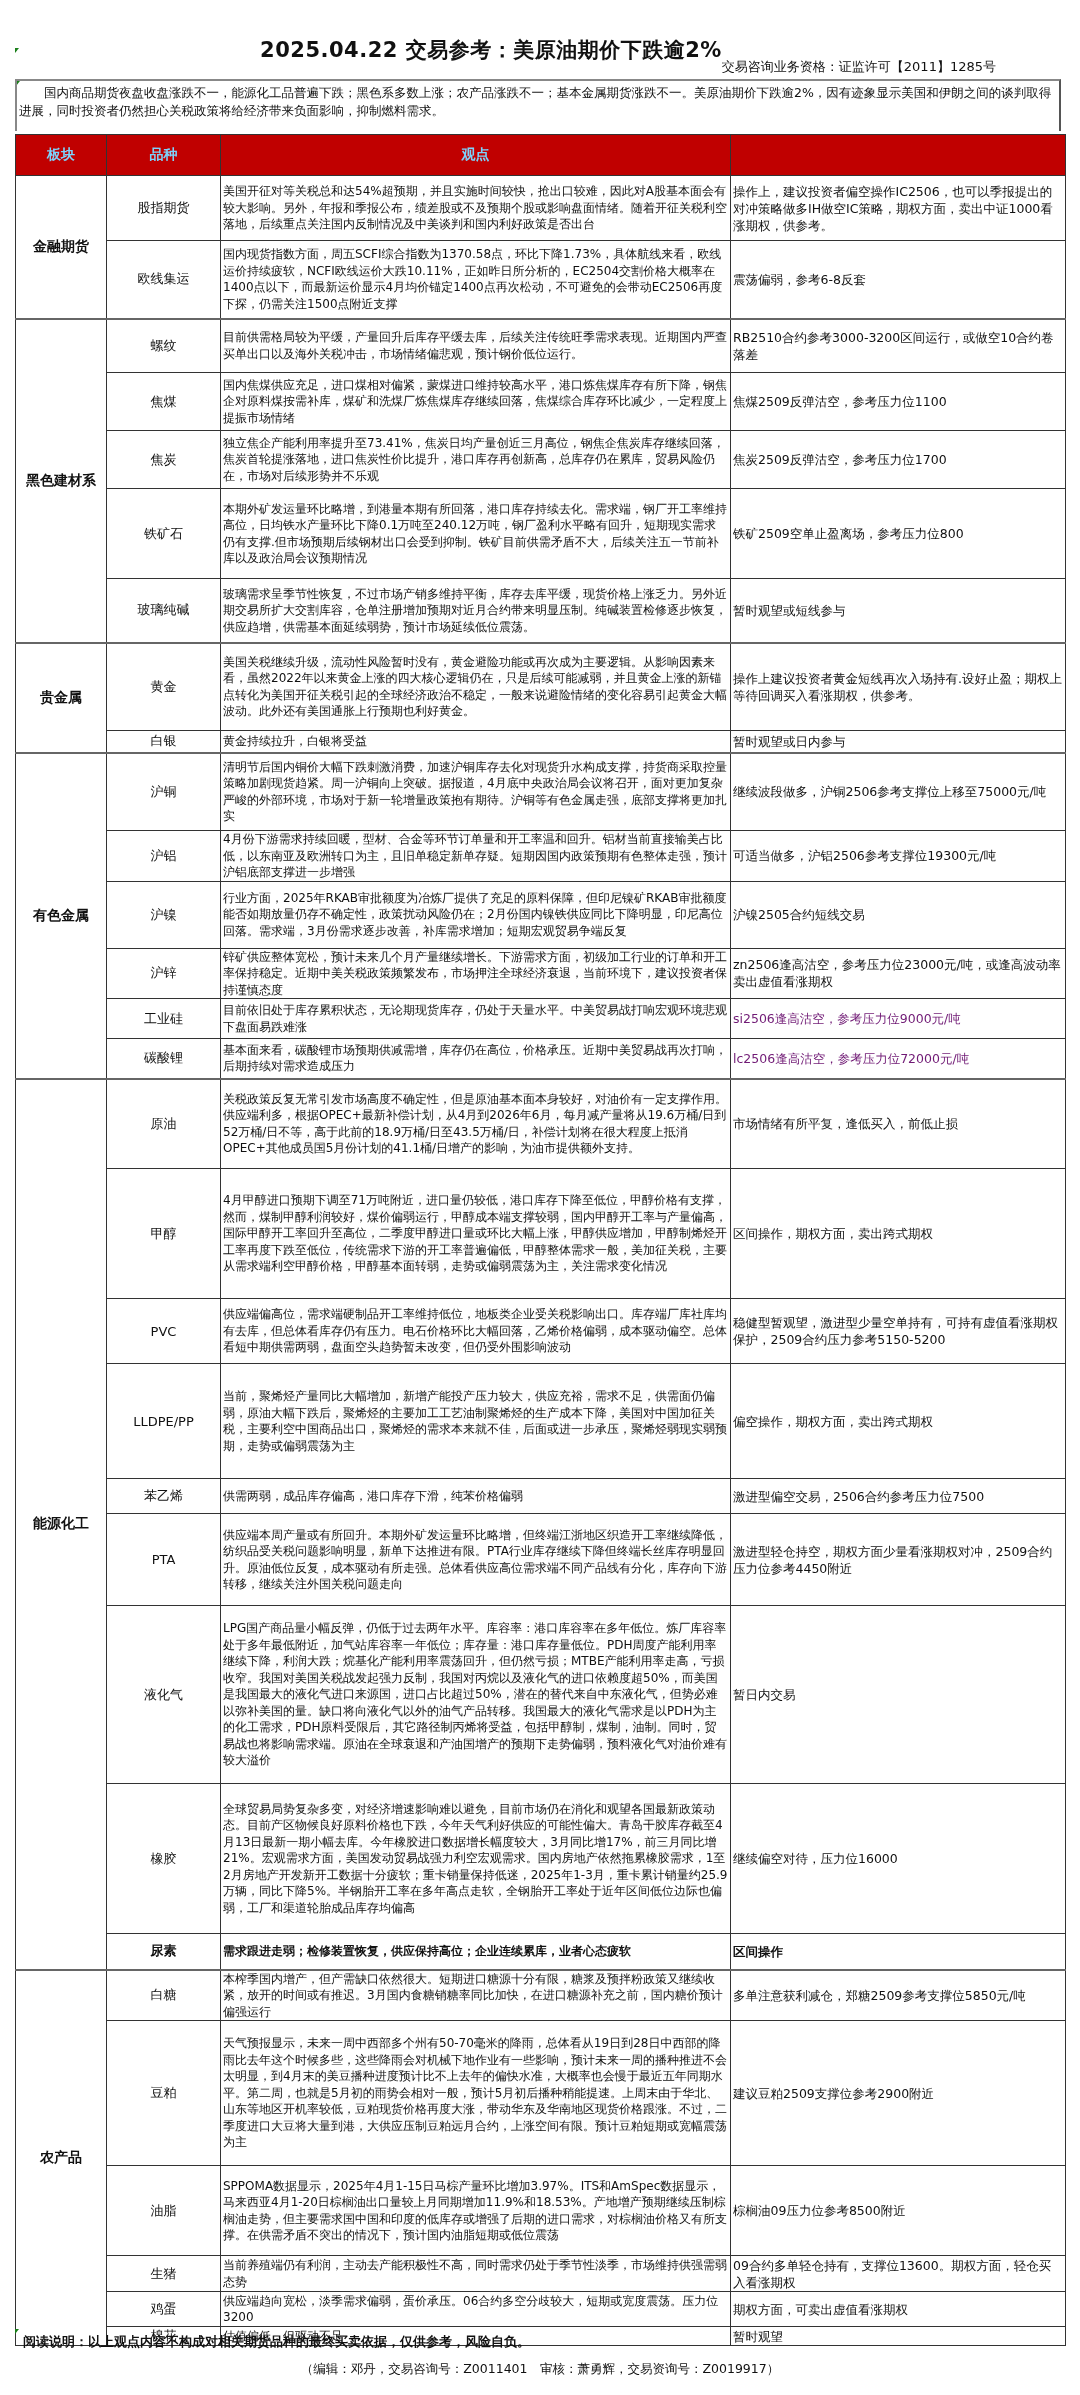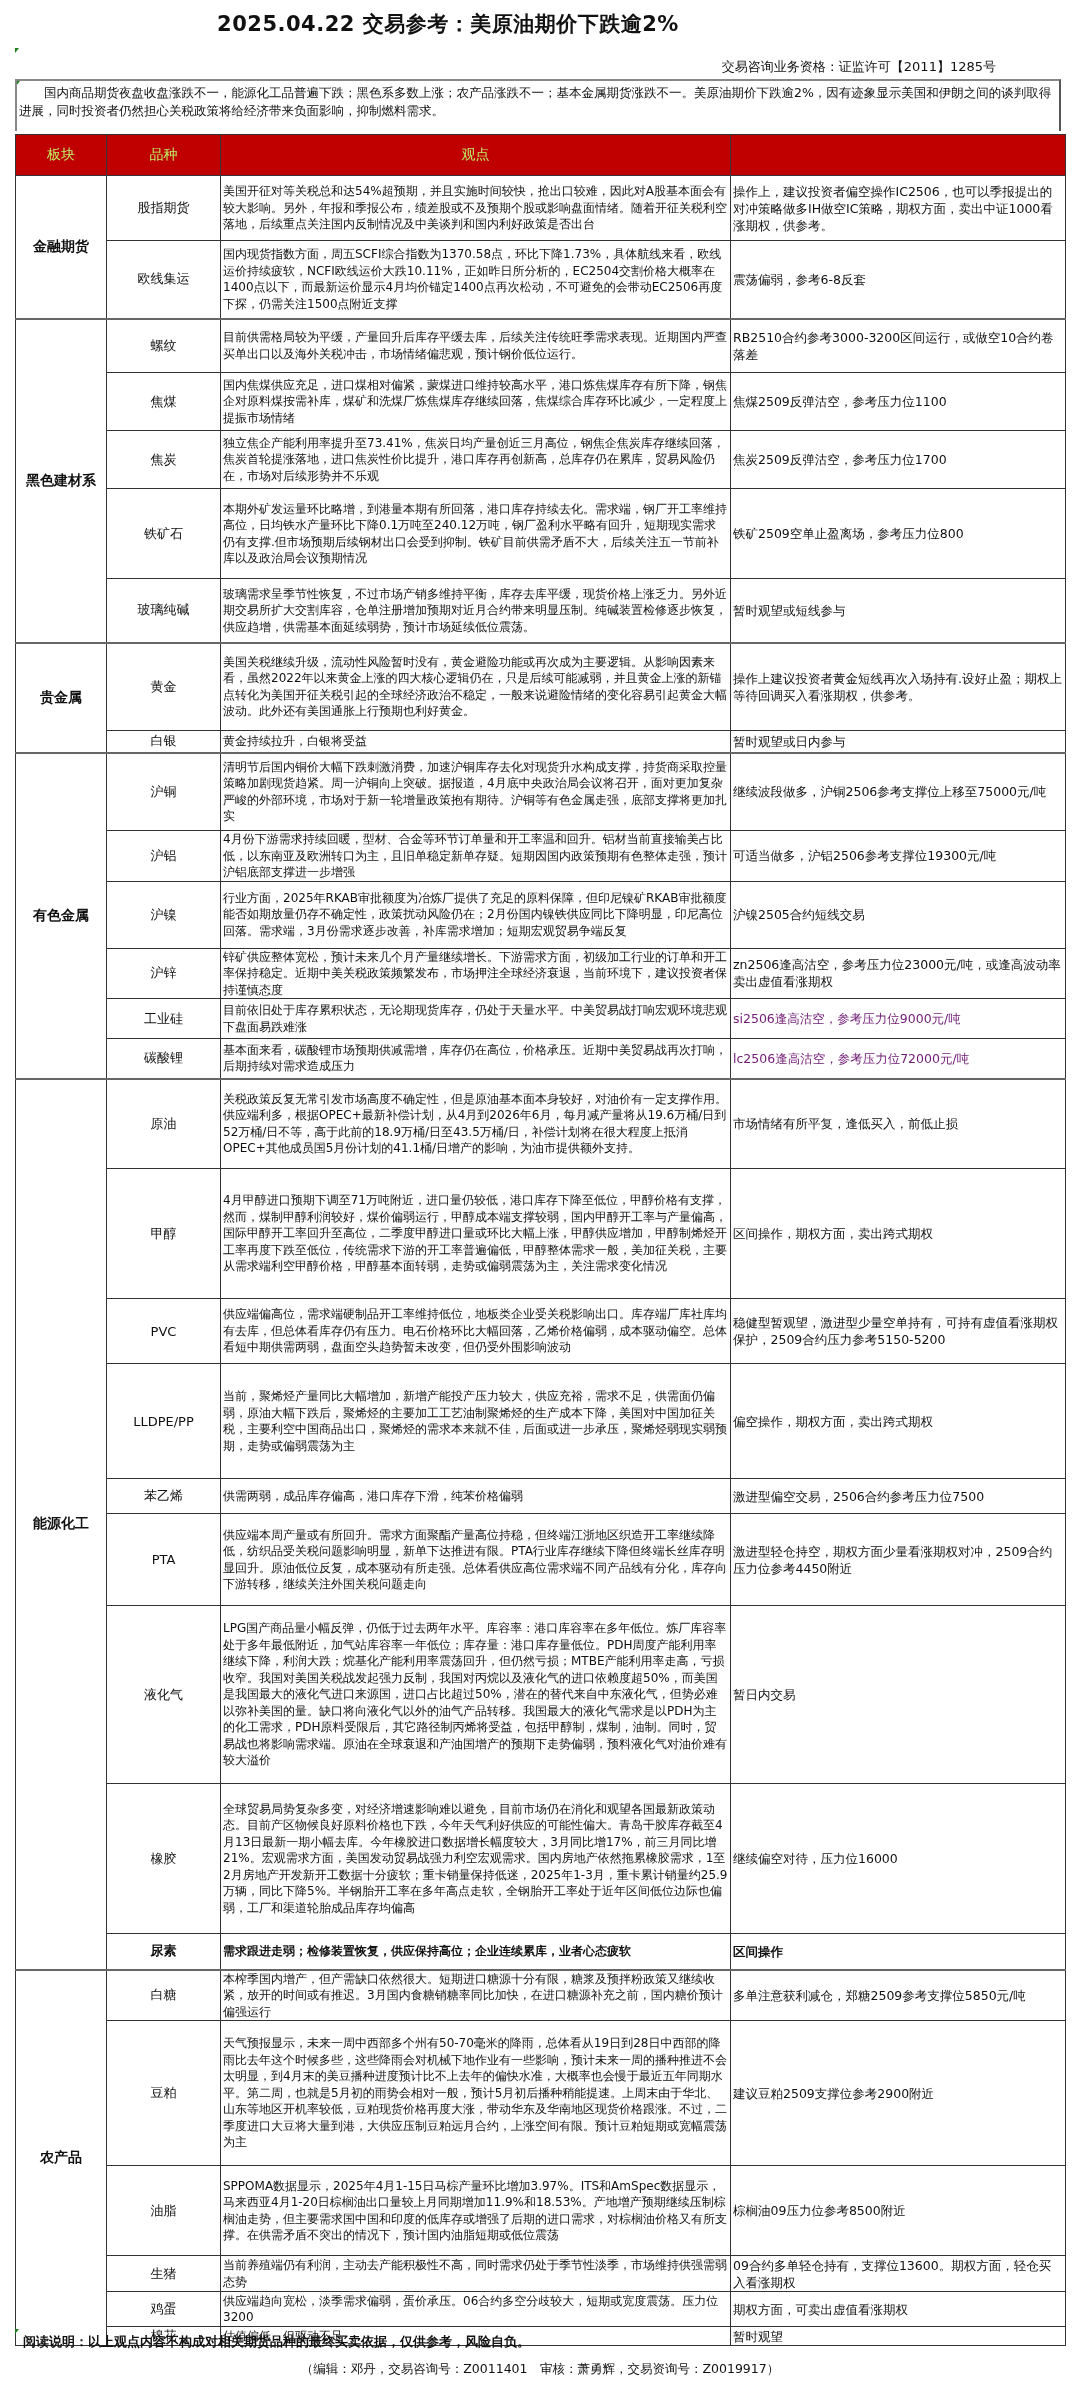--- a/index.html
+++ b/index.html
@@ -1,29 +1,29 @@
 <!DOCTYPE html>
 <html><head>
 <meta charset="utf-8">
 <style>
   html, body { margin:0; padding:0; background:#ffffff; }
   body { width:1080px; height:2395px; position:relative; overflow:hidden;
          font-family:"DejaVu Sans","Liberation Sans",sans-serif; color:#111; }
-  .title { position:absolute; left:0; top:10px; width:896px; text-align:center;
-           font-size:21px; font-weight:bold; letter-spacing:0.5px; }
+  .title { position:absolute; left:0; top:36px; width:896px; text-align:center;
+           font-size:21px; font-weight:bold; letter-spacing:0.5px;padding-left:43px; }
   .subtitle { position:absolute; left:0; top:58px; width:996px; text-align:right;
               font-size:13px; }
   .summary { position:absolute; left:15px; top:79px; width:1046px; height:52px;
              border:2px solid #888; border-bottom:none; border-right:2px solid #555;
              font-size:12.5px; line-height:18px; padding:3px 4px 0 2px; box-sizing:border-box;
              text-indent:2em; }
   table.main { position:absolute; left:15px; top:134px; width:1050px;
                border-collapse:collapse; table-layout:fixed; font-size:12px; }
   table.main td, table.main th { border:1px solid #333; padding:0 2px; vertical-align:middle; }
-  table.main th { background:#c00000; color:#bef264; font-size:14px; height:40px; font-weight:normal; }
+  table.main th { background:#c00000; color:#7dd3fc; font-size:14px; height:40px; font-weight:bold; }
   td.sector { text-align:center; font-weight:bold; font-size:14px; border-left:2px solid #333; }
   td.variety { text-align:center; font-size:13px;margin-left:12px; }
   td.view { line-height:16.5px; text-align:left; }
   td.advice { line-height:17px; font-size:12.5px; }
   td.advice.blue { color:#701a75; }
   tr.sep td { border-top:2px solid #666; }
   .note { position:absolute; left:23px; top:2333px; font-size:13px; font-weight:bold; }
   .editor { position:absolute; left:0; top:2361px; width:1080px; text-align:center; font-size:12.5px; }
   .corner { position:absolute; width:0; height:0; border-top:5px solid #1a7f1a; border-right:4px solid transparent; }
 </style>
@@ -152,21 +152,21 @@
         <td class="view">当前，聚烯烃产量同比大幅增加，新增产能投产压力较大，供应充裕，需求不足，供需面仍偏弱，原油大幅下跌后，聚烯烃的主要加工工艺油制聚烯烃的生产成本下降，美国对中国加征关税，主要利空中国商品出口，聚烯烃的需求本来就不佳，后面或进一步承压，聚烯烃弱现实弱预期，走势或偏弱震荡为主</td>
         <td class="advice">偏空操作，期权方面，卖出跨式期权</td>
       </tr>
       <tr style="height: 35px;">
         <td class="variety">苯乙烯</td>
         <td class="view">供需两弱，成品库存偏高，港口库存下滑，纯苯价格偏弱</td>
         <td class="advice">激进型偏空交易，2506合约参考压力位7500</td>
       </tr>
       <tr style="height: 92px;">
         <td class="variety">PTA</td>
-        <td class="view">供应端本周产量或有所回升。需求方面聚酯产量高位持稳，但终端江浙地区织造开工率继续降低，纺织品受关税问题影响明显，新单下达推进有限。PTA行业库存继续下降但终端长丝库存明显回升。原油低位反复，成本驱动有所走强。总体看供应高位需求端不同产品线有分化，库存向下游转移，继续关注外国关税问题走向</td>
+        <td class="view">供应端本周产量或有所回升。本期外矿发运量环比略增，但终端江浙地区织造开工率继续降低，纺织品受关税问题影响明显，新单下达推进有限。PTA行业库存继续下降但终端长丝库存明显回升。原油低位反复，成本驱动有所走强。总体看供应高位需求端不同产品线有分化，库存向下游转移，继续关注外国关税问题走向</td>
         <td class="advice">激进型轻仓持空，期权方面少量看涨期权对冲，2509合约压力位参考4450附近</td>
       </tr>
       <tr style="height: 178px;">
         <td class="variety">液化气</td>
         <td class="view">LPG国产商品量小幅反弹，仍低于过去两年水平。库容率：港口库容率在多年低位。炼厂库容率处于多年最低附近，加气站库容率一年低位；库存量：港口库存量低位。PDH周度产能利用率继续下降，利润大跌；烷基化产能利用率震荡回升，但仍然亏损；MTBE产能利用率走高，亏损收窄。我国对美国关税战发起强力反制，我国对丙烷以及液化气的进口依赖度超50%，而美国是我国最大的液化气进口来源国，进口占比超过50%，潜在的替代来自中东液化气，但势必难以弥补美国的量。缺口将向液化气以外的油气产品转移。我国最大的液化气需求是以PDH为主的化工需求，PDH原料受限后，其它路径制丙烯将受益，包括甲醇制，煤制，油制。同时，贸易战也将影响需求端。原油在全球衰退和产油国增产的预期下走势偏弱，预料液化气对油价难有较大溢价</td>
         <td class="advice">暂日内交易</td>
       </tr>
       <tr style="height: 150px;">
         <td class="variety">橡胶</td>
         <td class="view">全球贸易局势复杂多变，对经济增速影响难以避免，目前市场仍在消化和观望各国最新政策动态。目前产区物候良好原料价格也下跌，今年天气利好供应的可能性偏大。青岛干胶库存截至4月13日最新一期小幅去库。今年橡胶进口数据增长幅度较大，3月同比增17%，前三月同比增21%。宏观需求方面，美国发动贸易战强力利空宏观需求。国内房地产依然拖累橡胶需求，1至2月房地产开发新开工数据十分疲软；重卡销量保持低迷，2025年1-3月，重卡累计销量约25.9万辆，同比下降5%。半钢胎开工率在多年高点走软，全钢胎开工率处于近年区间低位边际也偏弱，工厂和渠道轮胎成品库存均偏高</td>

